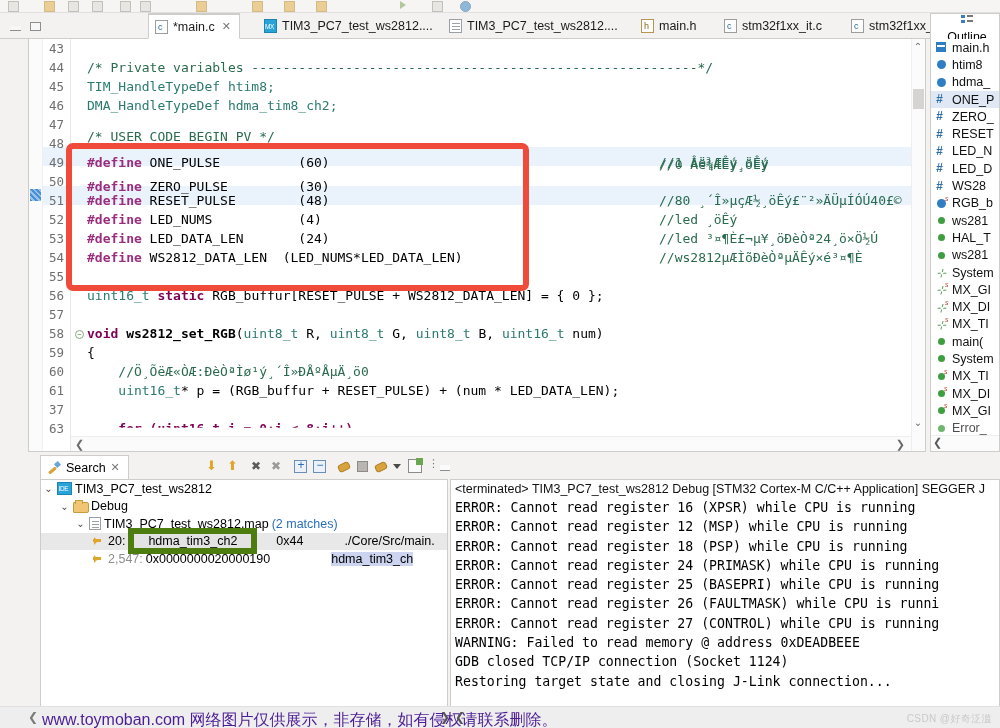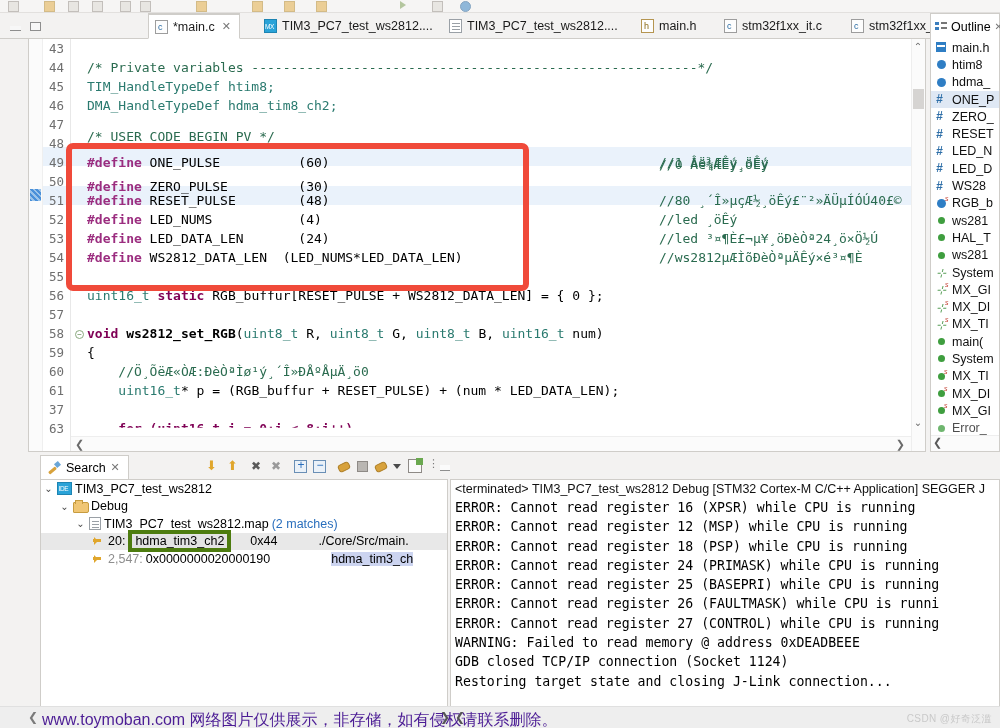--- a/index.html
+++ b/index.html
@@ -102,20 +102,21 @@
   
   .outline {
     position: absolute; left: 930px; top: 13px; width: 70px; height: 439px;
     background: #f3f2f1; overflow: hidden;
   }
   .outline-tab {
     position: absolute; left: 0; top: 0; height: 26px; width: 70px;
     display: flex; align-items: center; gap: 4px; padding-left: 4px;
     background: #fff; border: 1px solid #cfcdc9; border-bottom: none;
     font-size: 12.5px;
+    flex-direction: column;
   }
   .outl-icon { width: 12px; height: 12px; position: relative; flex: 0 0 auto;}
   .outl-icon i { position: absolute; background: #3c7ebd; display: block; }
   .outline-body {
     position: absolute; left: 0; top: 26px; width: 70px; bottom: 0;
     background: #fff; border: 1px solid #cfcdc9; border-top: none; overflow: hidden;
   }
   .ol-row { position: relative; height: 17.3px; display: flex; align-items: center; gap: 4px; padding-left: 4px; white-space: nowrap; font-size: 12.5px; }
   .ol-row.sel { background: #dfe8f4; }
   .ol-g { width: 13px; height: 13px; position: relative; flex: 0 0 auto; }
@@ -156,21 +157,21 @@
   .ide-ico:after { content: "IDE"; position: absolute; left: 0.5px; top: 0px; font-size: 6.5px; color: #fff; line-height: 12px; letter-spacing:-0.4px;}
   .folder-ico { width: 15px; height: 12px; position: relative; flex:0 0 auto;}
   .folder-ico:before{content:"";position:absolute;left:0;top:2px;width:14px;height:9px;background:#f0c674;border:1px solid #c79c3f;border-radius:1px 2px 2px 1px;}
   .folder-ico:after{content:"";position:absolute;left:2px;top:0px;width:6px;height:3px;background:#f0c674;border:1px solid #c79c3f;border-bottom:none;}
   .map-ico { width: 12px; height: 13px; background:#fff; border:1px solid #9aa0a6; position:relative; flex:0 0 auto;}
   .map-ico:after{content:"";position:absolute;left:2px;top:3px;width:7px;height:1px;background:#9aa0a6;box-shadow:0 3px 0 #9aa0a6,0 6px 0 #9aa0a6;}
   .match-ico { width: 12px; height: 12px; position: relative; flex:0 0 auto;}
   .match-ico:after{content:"";position:absolute;left:1px;top:2px;width:0;height:0;border:4px solid transparent;border-left-color:#e0a62c;}
   .match-ico:before{content:"";position:absolute;left:0px;top:4px;width:8px;height:3px;background:#e0a62c;}
   .matchcount { color: #2a6fbd; }
-  .hit-box { background: #e3e3e3; border: 4px solid #4d7c0f; padding: 0 3px; }
+  .hit-box { background: #e3e3e3; border: 6px solid #4d7c0f; padding: 0 14px; }
   .hit-blue { background: #ccd4f0; }
   .dim { color: #8e8e8e; }
 
   
   .stool { position: absolute; top: 4px; width: 15px; height: 16px; }
   .arrow-dn, .arrow-up { position: relative; }
   .arrow-dn:after { content:"⬇"; color:#e0a62c; font-size:13px; position:absolute; left:1px; top:-1px;}
   .arrow-up:after { content:"⬆"; color:#e0a62c; font-size:13px; position:absolute; left:1px; top:-1px;}
   .x-dark:after { content:"✖"; color:#5a5a5a; font-size:12px; position:absolute; left:1px; top:0;}
   .x-dim:after  { content:"✖"; color:#9a9a9a; font-size:12px; position:absolute; left:1px; top:0;}

